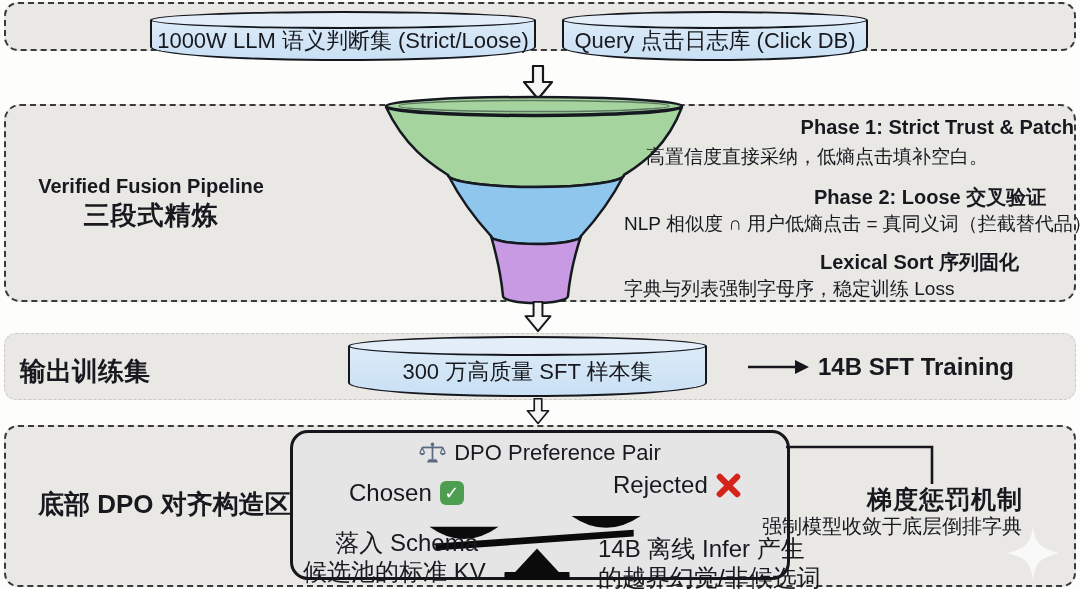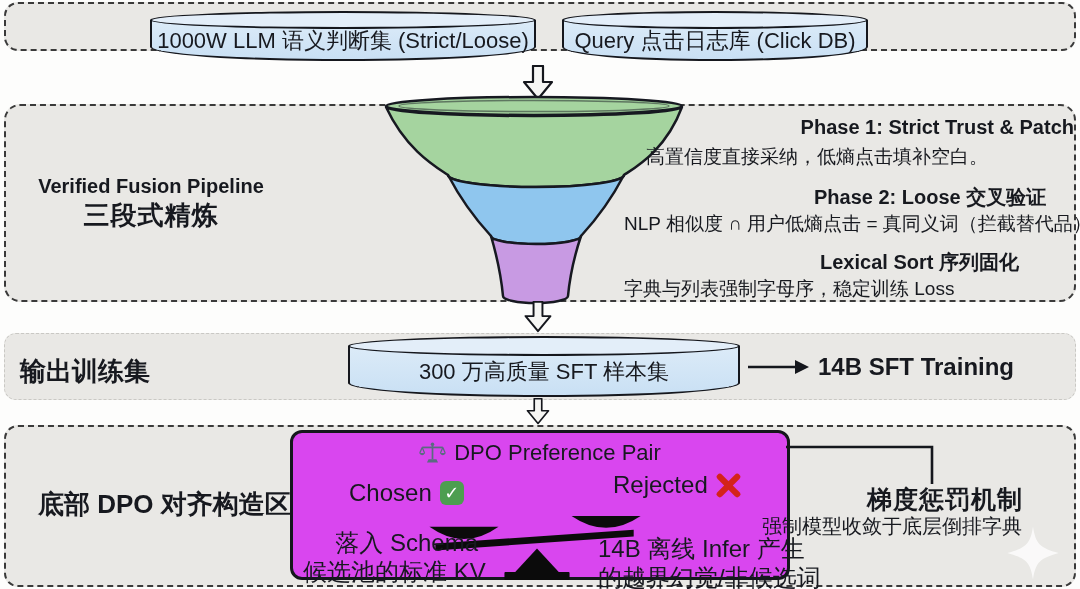--- a/index.html
+++ b/index.html
@@ -25,21 +25,21 @@
   .abs{position:absolute;white-space:nowrap;}
 
   .fusion-title{position:absolute;left:10px;top:174px;width:282px;text-align:center;line-height:1.25;}
   .fusion-title .en{font-size:20px;font-weight:bold;}
   .fusion-title .zh{font-size:26px;font-weight:bold;letter-spacing:1px;}
 
   .phase-h{font-size:20px;font-weight:bold;}
   .phase-d{font-size:19px;}
 
   .dpo-box{position:absolute;left:290px;top:430px;width:500px;height:150px;
-    background:#d946ef;border:3px solid #15171d;border-radius:12px;}
+    background:#e5e5e5;border:3px solid #15171d;border-radius:18px;}
   .dpo-title{position:absolute;left:0;right:0;top:7px;display:flex;align-items:center;
     justify-content:center;gap:8px;font-size:22px;}
   .check-badge{display:inline-flex;align-items:center;justify-content:center;
     width:24px;height:24px;background:#4d9e50;border-radius:6px;color:#fff;
     font-size:18px;font-weight:bold;line-height:1;}
   .pair-label{position:absolute;display:flex;align-items:center;gap:8px;font-size:24px;}
   .pair-desc{position:absolute;text-align:right;font-size:24px;line-height:1.2;white-space:nowrap;}
 
   .penalty-title{position:absolute;left:810px;top:483px;width:270px;text-align:center;
     font-size:25px;font-weight:bold;letter-spacing:1px;}
@@ -92,21 +92,21 @@
   <div class="abs phase-d" style="left:624px;top:276px;">字典与列表强制字母序，稳定训练 Loss</div>
 
   <svg class="abs" style="left:521px;top:301px;" width="34" height="32" viewBox="0 0 34 36">
     <polygon points="12,1 22,1 22,17 31,17 17,34 3,17 12,17" fill="#f6f6f4" stroke="#15171d" stroke-width="2.2" stroke-linejoin="round"></polygon>
   </svg>
 
   <div class="panel soft" style="left:4px;top:333px;width:1072px;height:67px;border-radius:12px;"></div>
 
   <div class="abs t-bold" style="left:20px;top:354px;font-size:26px;">输出训练集</div>
 
-  <div class="cyl" style="left:348px;top:336px;width:392px;height:61px;">
+  <div class="cyl" style="left:348px;top:336px;width:359px;height:61px;">
     <div class="cyl-top" style="height:20px;"></div>
     <div class="cyl-body" style="top:10px;"></div>
     <div class="cyl-label" style="padding-top:10px;">300 万高质量 SFT 样本集</div>
   </div>
 
   <svg class="abs" style="left:747px;top:357px;" width="64" height="20" viewBox="0 0 64 20">
     <line x1="1" y1="10" x2="49" y2="10" stroke="#15171d" stroke-width="2.6"></line>
     <polygon points="48,3 62,10 48,17" fill="#15171d"></polygon>
   </svg>
 

